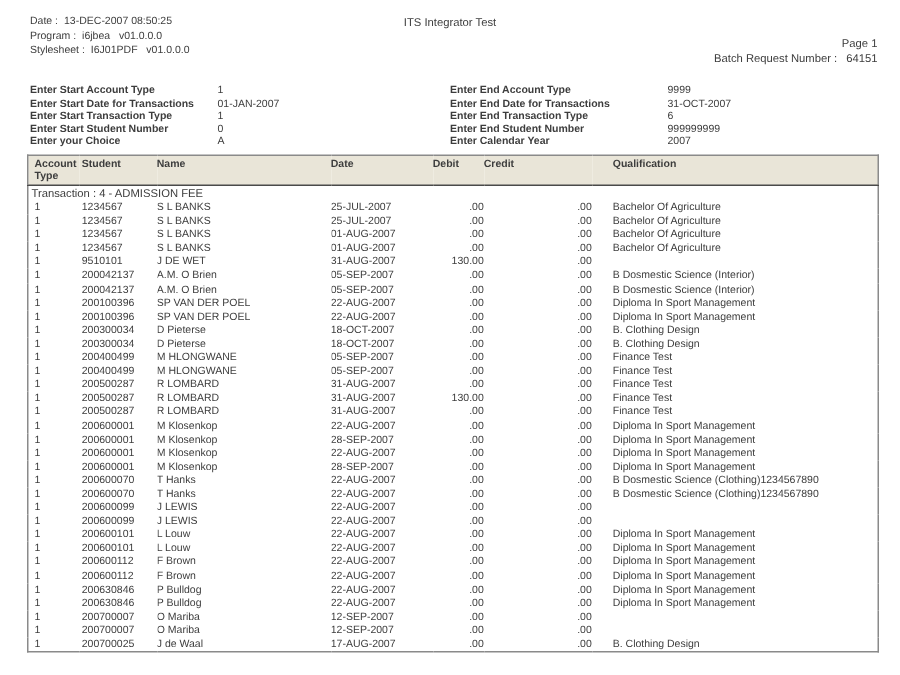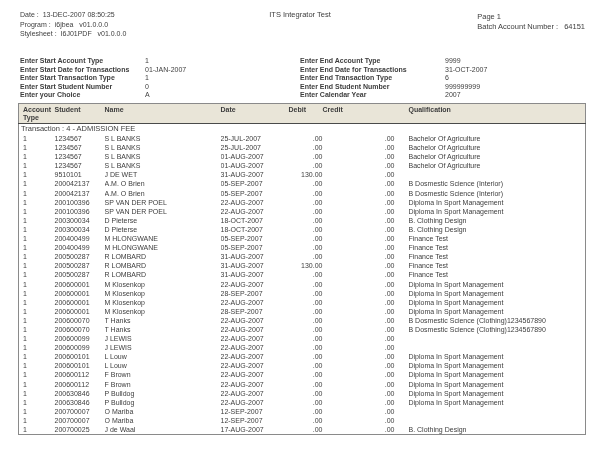--- a/index.html
+++ b/index.html
@@ -6,21 +6,21 @@
   .page{position:relative;width:600px;height:450px;background:#ffffff;
         font-family:"Liberation Sans", sans-serif;color:#3d3d3d;overflow:hidden;}
   
   .meta{position:absolute;left:20px;top:10px;font-size:7px;line-height:9.5px;}
   .meta-row{white-space:pre;}
   .meta-label{display:inline-block;}
   .meta-val{margin-left:4px;white-space:pre;}
   
   .title{position:absolute;left:0;right:0;top:10px;text-align:center;font-size:7.5px;line-height:9.5px;}
   
-  .pageinfo{position:absolute;right:15px;top:12px;font-size:7.5px;line-height:9.5px;}
+  .pageinfo{position:absolute;right:15px;top:24px;text-align:right;font-size:7.5px;line-height:9.5px;}
   .batch-val{margin-left:6px;}
   
   .params{position:absolute;top:57px;font-size:7px;line-height:8.6px;}
   .params.left{left:20px;}
   .params.right{left:300px;}
   .param-row{display:flex;}
   .param-label{font-weight:bold;}
   .params.left .param-label{width:125px;}
   .params.right .param-label{width:145px;}
   .param-value{white-space:pre;}
@@ -50,21 +50,21 @@
       <div class="meta-row"><span class="meta-label">Program :</span><span class="meta-val">i6jbea   v01.0.0.0</span></div>
       <div class="meta-row"><span class="meta-label">Stylesheet :</span><span class="meta-val">I6J01PDF   v01.0.0.0</span></div>
     </div>
 
   <div class="title">
     <div>ITS Integrator Test</div>
   </div>
 
   <div class="pageinfo">
     <div>Page 1</div>
-    <div><span>Batch Account Number :</span><span class="batch-val">64151</span></div>
+    <div><span>Batch Request Number :</span><span class="batch-val">64151</span></div>
   </div>
 
   <div class="params left">
       <div class="param-row">
         <span class="param-label">Enter Start Account Type</span>
         <span class="param-value">1</span>
       </div>
       <div class="param-row">
         <span class="param-label">Enter Start Date for Transactions</span>
         <span class="param-value">01-JAN-2007</span>

